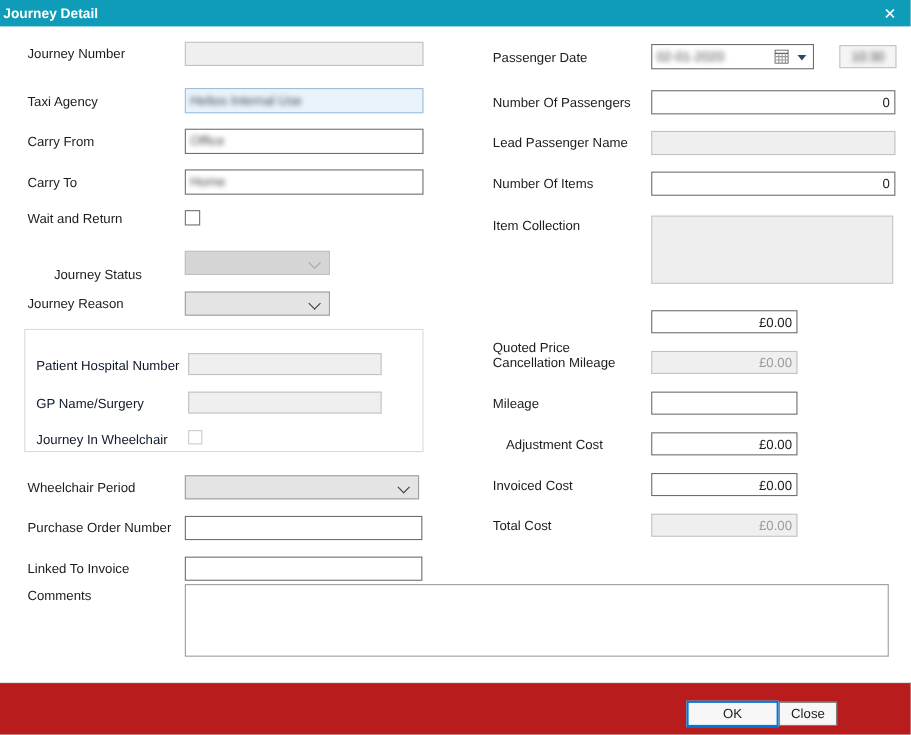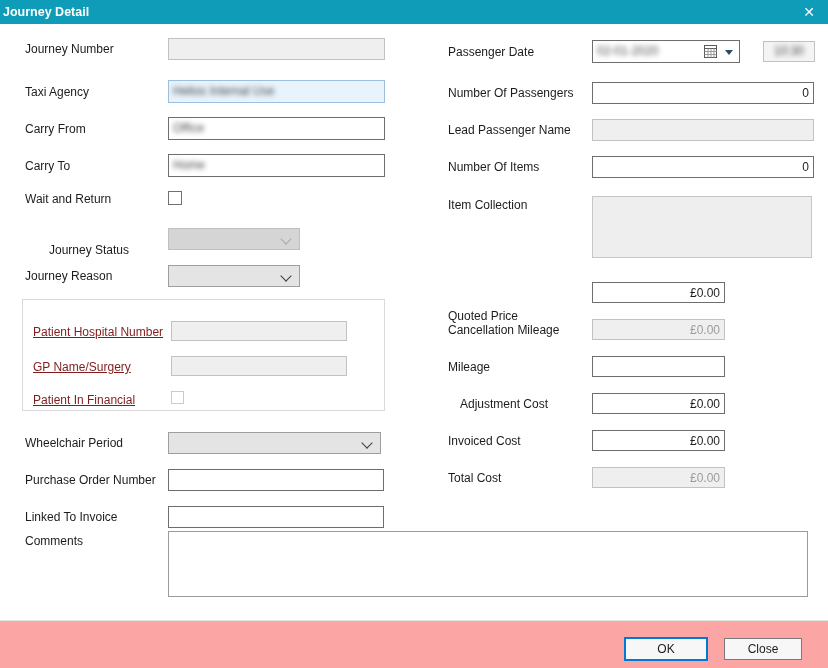--- a/index.html
+++ b/index.html
@@ -8,21 +8,21 @@
     font-family:"Liberation Sans", sans-serif;font-size:12px;color:#1c1c1c;
     position:relative;
   }
   .dialog{position:absolute;inset:0;background:#ffffff;}
   
   .titlebar{position:absolute;left:0;top:0;width:828px;height:24px;background:#0f9cb8;}
   .titlebar .title{position:absolute;left:3px;top:0;line-height:24px;color:#ffffff;font-size:12.5px;font-weight:bold;}
   .titlebar .close{position:absolute;right:0;top:0;width:38px;height:24px;line-height:24px;text-align:center;color:#ffffff;font-size:14px;cursor:pointer;}
   
   .lbl{position:absolute;white-space:nowrap;color:#1c1c1c;}
-  .lbl.dis{color:#7f1d1d;text-decoration:underline;}
+  .lbl.dis{color:#0f172a;}
   
   .tb{position:absolute;box-sizing:border-box;border:1px solid #6e6e6e;background:#ffffff;
       font-family:"Liberation Sans", sans-serif;font-size:12px;color:#1c1c1c;padding:0 4px;outline:none;}
   .tb.dis{background:#efefef;border-color:#c2c2c2;color:#9c9c9c;}
   .tb.num{text-align:right;}
   .fieldbox{position:absolute;box-sizing:border-box;border:1px solid #6e6e6e;background:#ffffff;overflow:hidden;}
   .fieldbox .val{display:inline-block;padding:3px 4px 0 4px;white-space:nowrap;}
   .redacted{filter:blur(2.4px);color:#4a4a4a;}
   .taxi{background:#e8f3fc;border-color:#9dbfdc;}
   
@@ -42,25 +42,25 @@
   .ta.dis{background:#eeeeee;border-color:#c6c6c6;}
   
   .datepicker{position:absolute;box-sizing:border-box;border:1px solid #6e6e6e;background:#ffffff;}
   .datepicker .dval{position:absolute;left:4px;top:3px;white-space:nowrap;}
   .calicon{position:absolute;right:22px;top:4px;width:13px;height:13px;}
   .drop-tri{position:absolute;right:6px;top:9px;width:0;height:0;
             border-left:4px solid transparent;border-right:4px solid transparent;border-top:5px solid #2b4a67;}
   .timebox{position:absolute;box-sizing:border-box;border:1px solid #c2c2c2;background:#f4f4f4;text-align:center;}
   .timebox .val{display:inline-block;padding-top:2px;}
   
-  .footer{position:absolute;left:0;top:620px;width:828px;height:48px;background:#fca5a5;border-top:1px solid #e2e2e2;box-sizing:border-box;}
+  .footer{position:absolute;left:0;top:620px;width:828px;height:48px;background:#b91c1c;border-top:1px solid #e2e2e2;box-sizing:border-box;}
   .btn{position:absolute;box-sizing:border-box;text-align:center;cursor:pointer;
        font-family:"Liberation Sans", sans-serif;font-size:12px;color:#1c1c1c;background:#f7f7f7;}
   .btn-ok{left:624px;top:636px;width:84px;height:24px;border:2px solid #0078d7;line-height:20px;}
-  .btn-close{left:724px;top:637px;width:78px;height:22px;border:1px solid #7a7a7a;line-height:20px;}
+  .btn-close{left:708px;top:637px;width:53px;height:22px;border:1px solid #7a7a7a;line-height:20px;}
 </style>
 </head>
 <body>
 
 <div class="dialog">
 
   <div class="titlebar">
     <span class="title">Journey Detail</span>
     <span class="close">✕</span>
   </div>
@@ -94,21 +94,21 @@
   <span class="lbl" style="left:25px;top:269px;">Journey Reason</span>
   <div class="combo" style="left:168px;top:265px;width:132px;height:22px;">
     <span class="chev"></span>
   </div>
 
   <div class="groupbox" style="left:22px;top:299px;width:363px;height:112px;">
     <span class="lbl dis" style="left:10px;top:25px;">Patient Hospital Number</span>
     <input class="tb dis" style="left: 148px; top: 21px; width: 176px; height: 20px;" readonly="" value="">
     <span class="lbl dis" style="left:10px;top:60px;">GP Name/Surgery</span>
     <input class="tb dis" style="left: 148px; top: 56px; width: 176px; height: 20px;" readonly="" value="">
-    <span class="lbl dis" style="left:10px;top:93px;">Patient In Financial</span>
+    <span class="lbl dis" style="left:10px;top:93px;">Journey In Wheelchair</span>
     <div class="cb dis" style="left:148px;top:91px;width:13px;height:13px;"></div>
   </div>
 
   <span class="lbl" style="left:25px;top:436px;">Wheelchair Period</span>
   <div class="combo" style="left:168px;top:432px;width:213px;height:22px;">
     <span class="chev"></span>
   </div>
 
   <span class="lbl" style="left:25px;top:473px;">Purchase Order Number</span>
   <input class="tb" style="left: 168px; top: 469px; width: 216px; height: 22px;" value="">

